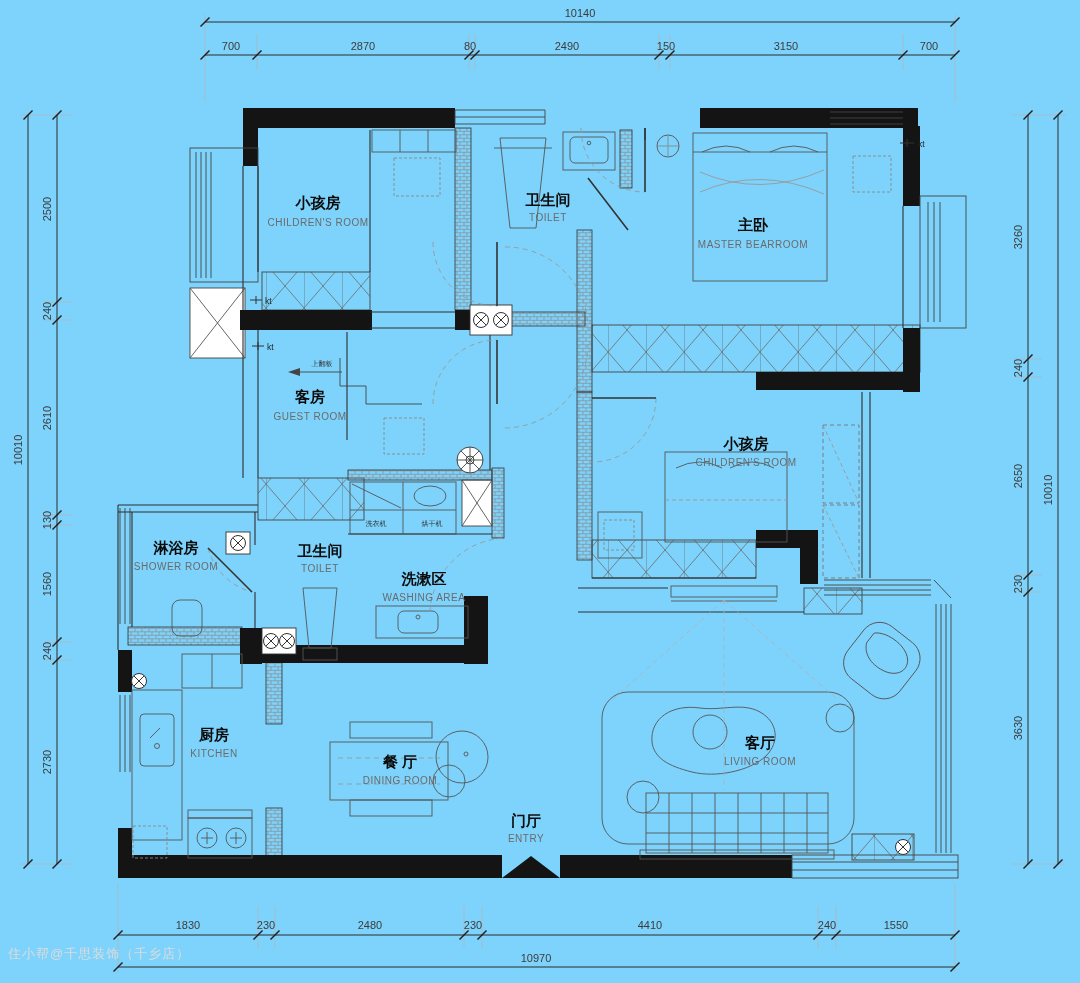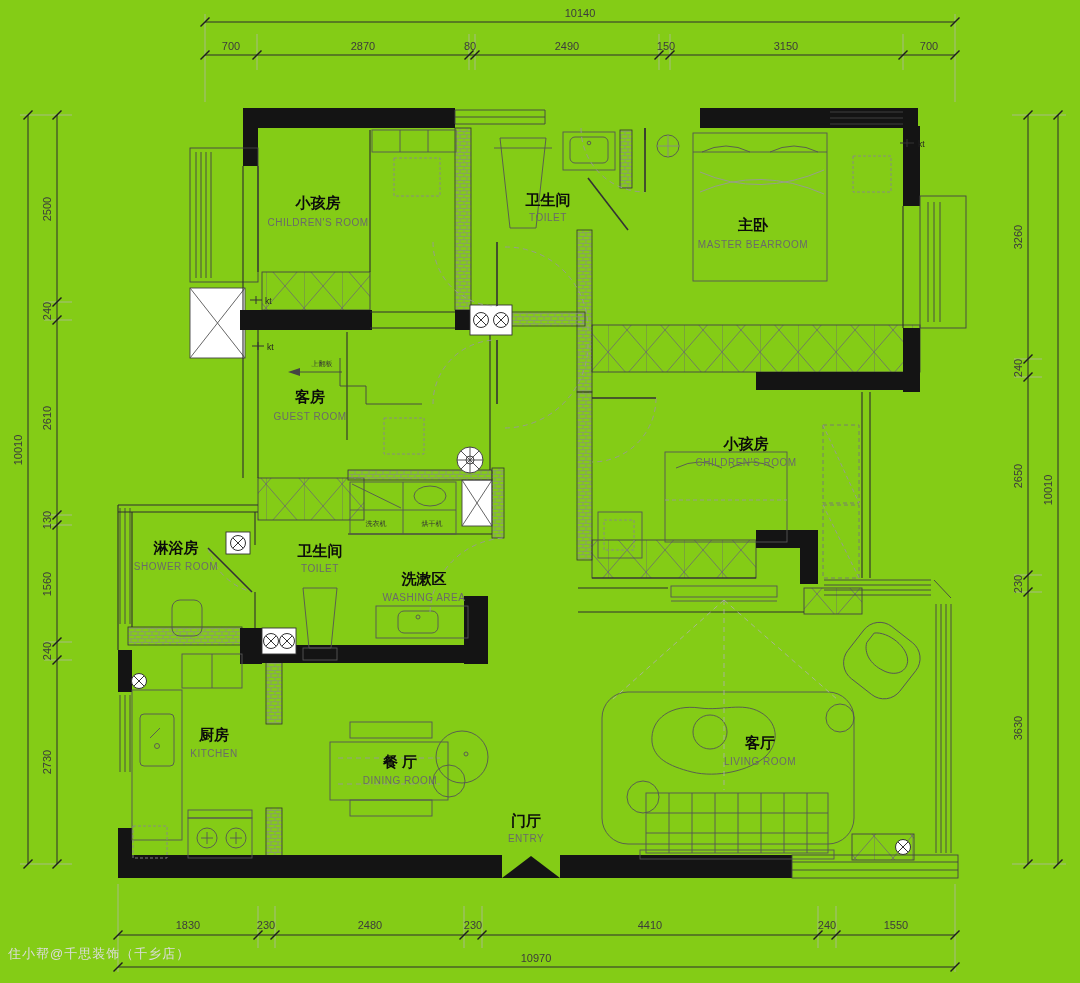--- a/index.html
+++ b/index.html
@@ -1,16 +1,16 @@
 <!DOCTYPE html>
 <html><head>
 <meta charset="utf-8">
 <style>
   html,body{margin:0;padding:0;background:#ffffff;}
-  .stage{position:relative;width:1080px;height:983px;background:#84cc16;overflow:hidden;}
+  .stage{position:relative;width:1080px;height:983px;background:#7dd3fc;overflow:hidden;}
   svg{position:absolute;left:0;top:0;}
   svg text{font-family:"Liberation Sans","DejaVu Sans",sans-serif;}
   .zh{font-weight:bold;font-size:15px;fill:#0b0b0b;text-anchor:middle;}
   .en{font-size:10px;fill:#6a6a6a;letter-spacing:.5px;text-anchor:middle;}
   .dim{font-size:11px;fill:#3c3c3c;text-anchor:middle;}
   .tiny{font-size:7px;fill:#333;text-anchor:middle;}
   .kt{font-size:8.5px;fill:#222;}
   .wm{font-size:13px;fill:#dcdcdc;letter-spacing:1px;}
 </style>
 </head>

